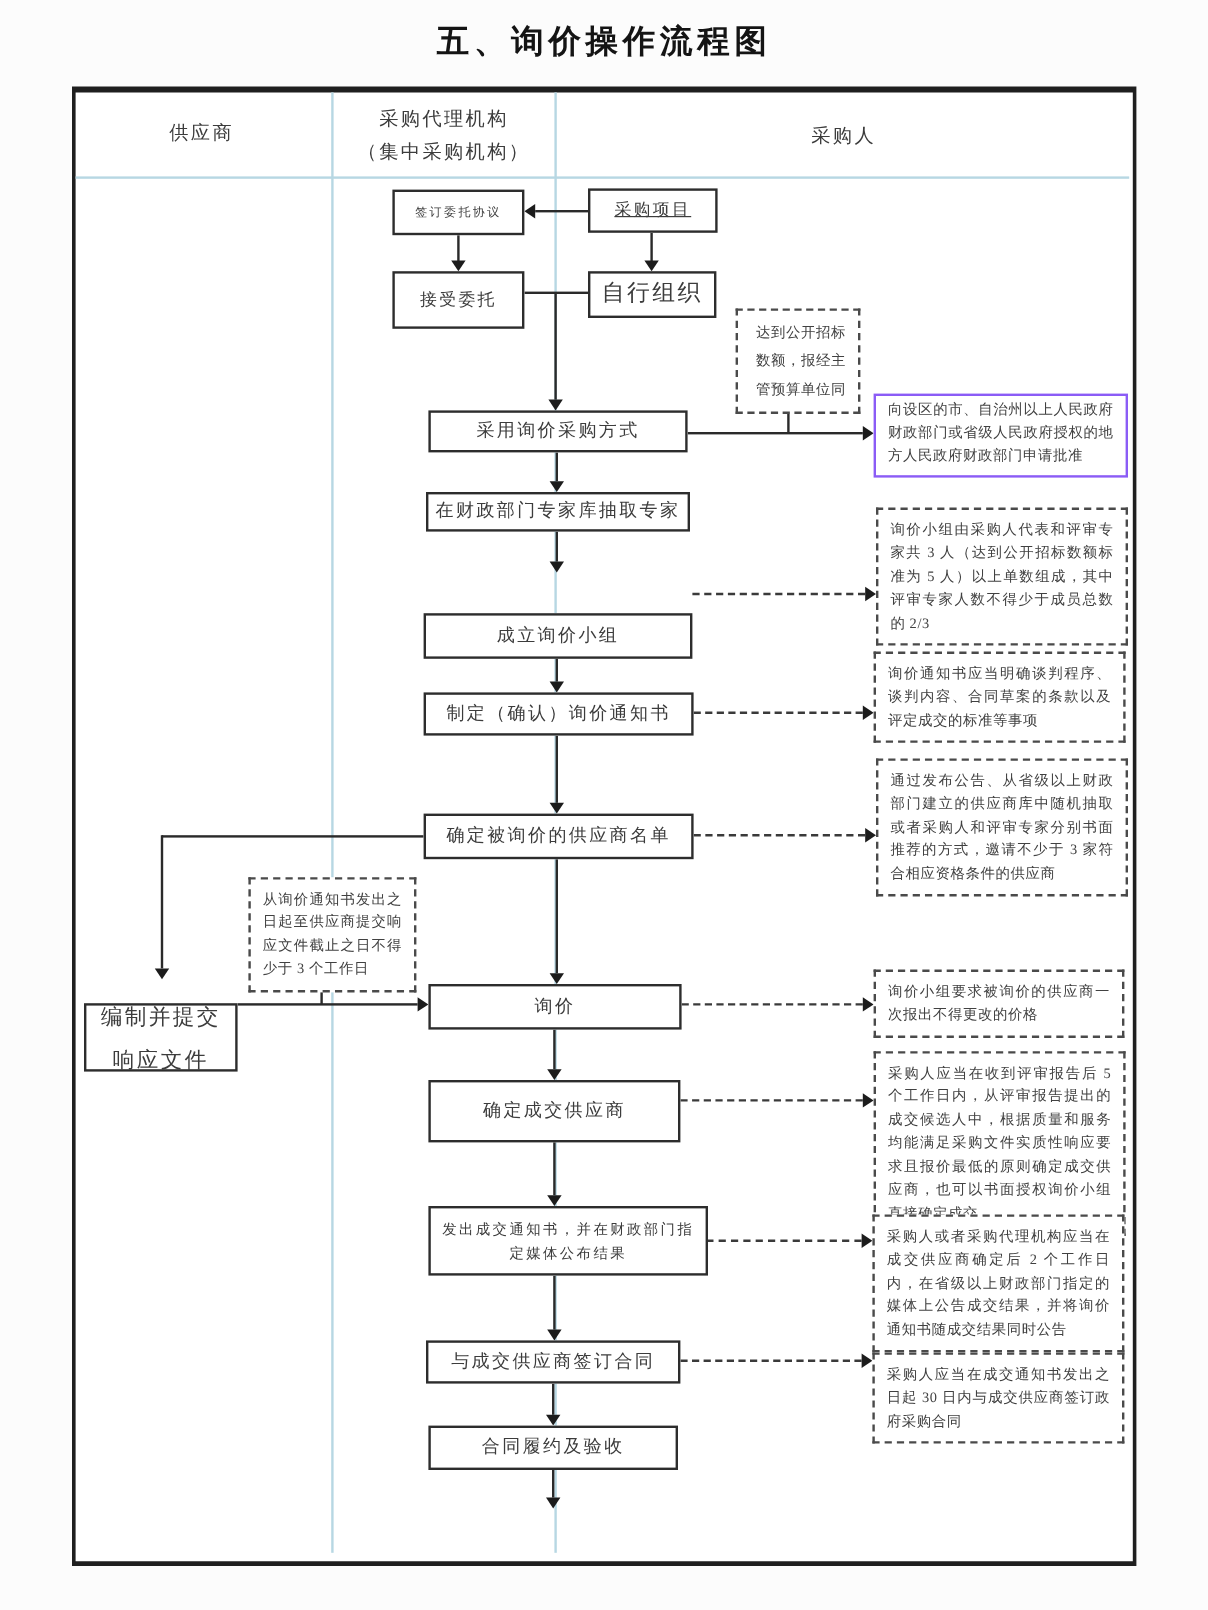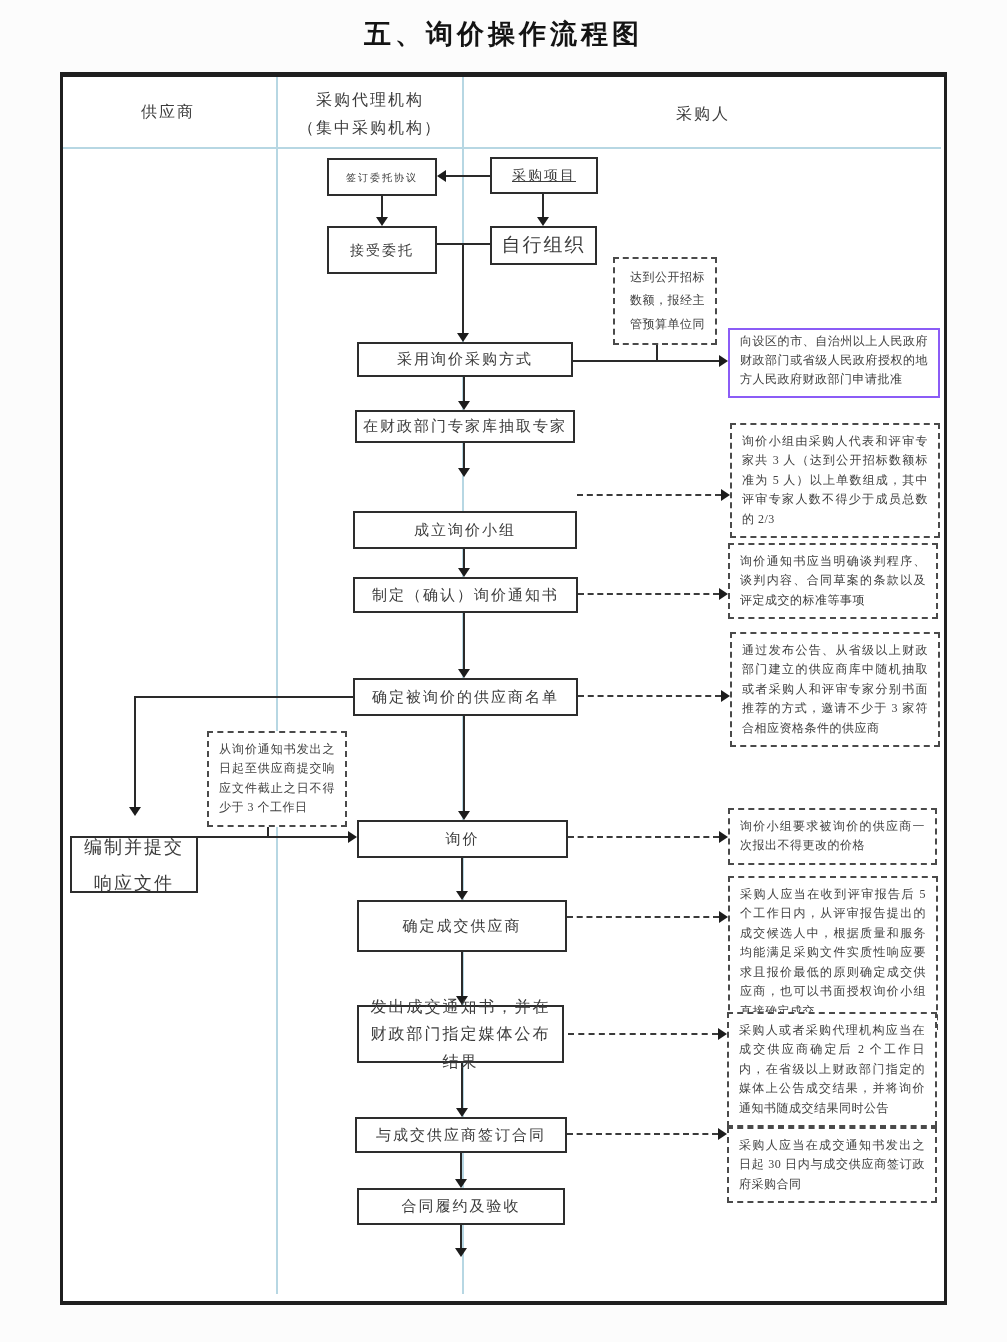--- a/index.html
+++ b/index.html
@@ -128,21 +128,21 @@
   <div class="box" style="left:490px;top:157px;width:108px;height:37px;font-size:14px;text-decoration:underline;">采购项目</div>
   <div class="box" style="left:327px;top:226px;width:110px;height:48px;font-size:14px;">接受委托</div>
   <div class="box" style="left:490px;top:226px;width:107px;height:39px;font-size:19px;">自行组织</div>
   <div class="box" style="left:357px;top:342px;width:216px;height:35px;">采用询价采购方式</div>
   <div class="box" style="left:355px;top:410px;width:220px;height:33px;">在财政部门专家库抽取专家</div>
   <div class="box" style="left:353px;top:477px;width:224px;height:38px;margin-top:34px;">成立询价小组</div>
   <div class="box" style="left:353px;top:577px;width:225px;height:36px;">制定（确认）询价通知书</div>
   <div class="box" style="left:353px;top:678px;width:225px;height:38px;">确定被询价的供应商名单</div>
   <div class="box" style="left:357px;top:820px;width:211px;height:38px;">询价</div>
   <div class="box" style="left:357px;top:900px;width:210px;height:52px;">确定成交供应商</div>
-  <div class="box" style="left:357px;top:1005px;width:207px;height:58px;font-size:16px;line-height:1.7;">发出成交通知书，并在财政部门指定媒体公布结果</div>
+  <div class="box" style="left:357px;top:1005px;width:233px;height:58px;font-size:12px;line-height:1.7;">发出成交通知书，并在财政部门指定媒体公布结果</div>
   <div class="box" style="left:355px;top:1117px;width:212px;height:36px;">与成交供应商签订合同</div>
   <div class="box" style="left:357px;top:1188px;width:208px;height:37px;">合同履约及验收</div>
   <div class="box" style="left:70px;top:816px;width:128px;height:57px;font-size:18px;line-height:2;margin-top:20px;">编制并提交响应文件</div>
   <div class="solidnote" style="left:728px;top:328px;width:212px;min-height:70px;">向设区的市、自治州以上人民政府财政部门或省级人民政府授权的地方人民政府财政部门申请批准</div>
 
   <div class="note" style="left:613px;top:257px;width:104px;min-height:83px;line-height:1.95;text-align:right;">达到公开招标数额，报经主管预算单位同</div>
   <div class="note" style="left:730px;top:423px;width:210px;min-height:95px;">询价小组由采购人代表和评审专家共 3 人（达到公开招标数额标准为 5 人）以上单数组成，其中评审专家人数不得少于成员总数的 2/3</div>
   <div class="note" style="left:728px;top:543px;width:210px;min-height:65px;">询价通知书应当明确谈判程序、谈判内容、合同草案的条款以及评定成交的标准等事项</div>
   <div class="note" style="left:730px;top:632px;width:210px;min-height:106px;">通过发布公告、从省级以上财政部门建立的供应商库中随机抽取或者采购人和评审专家分别书面推荐的方式，邀请不少于 3 家符合相应资格条件的供应商</div>
   <div class="note" style="left:207px;top:731px;width:140px;min-height:86px;">从询价通知书发出之日起至供应商提交响应文件截止之日不得少于 3 个工作日</div>

